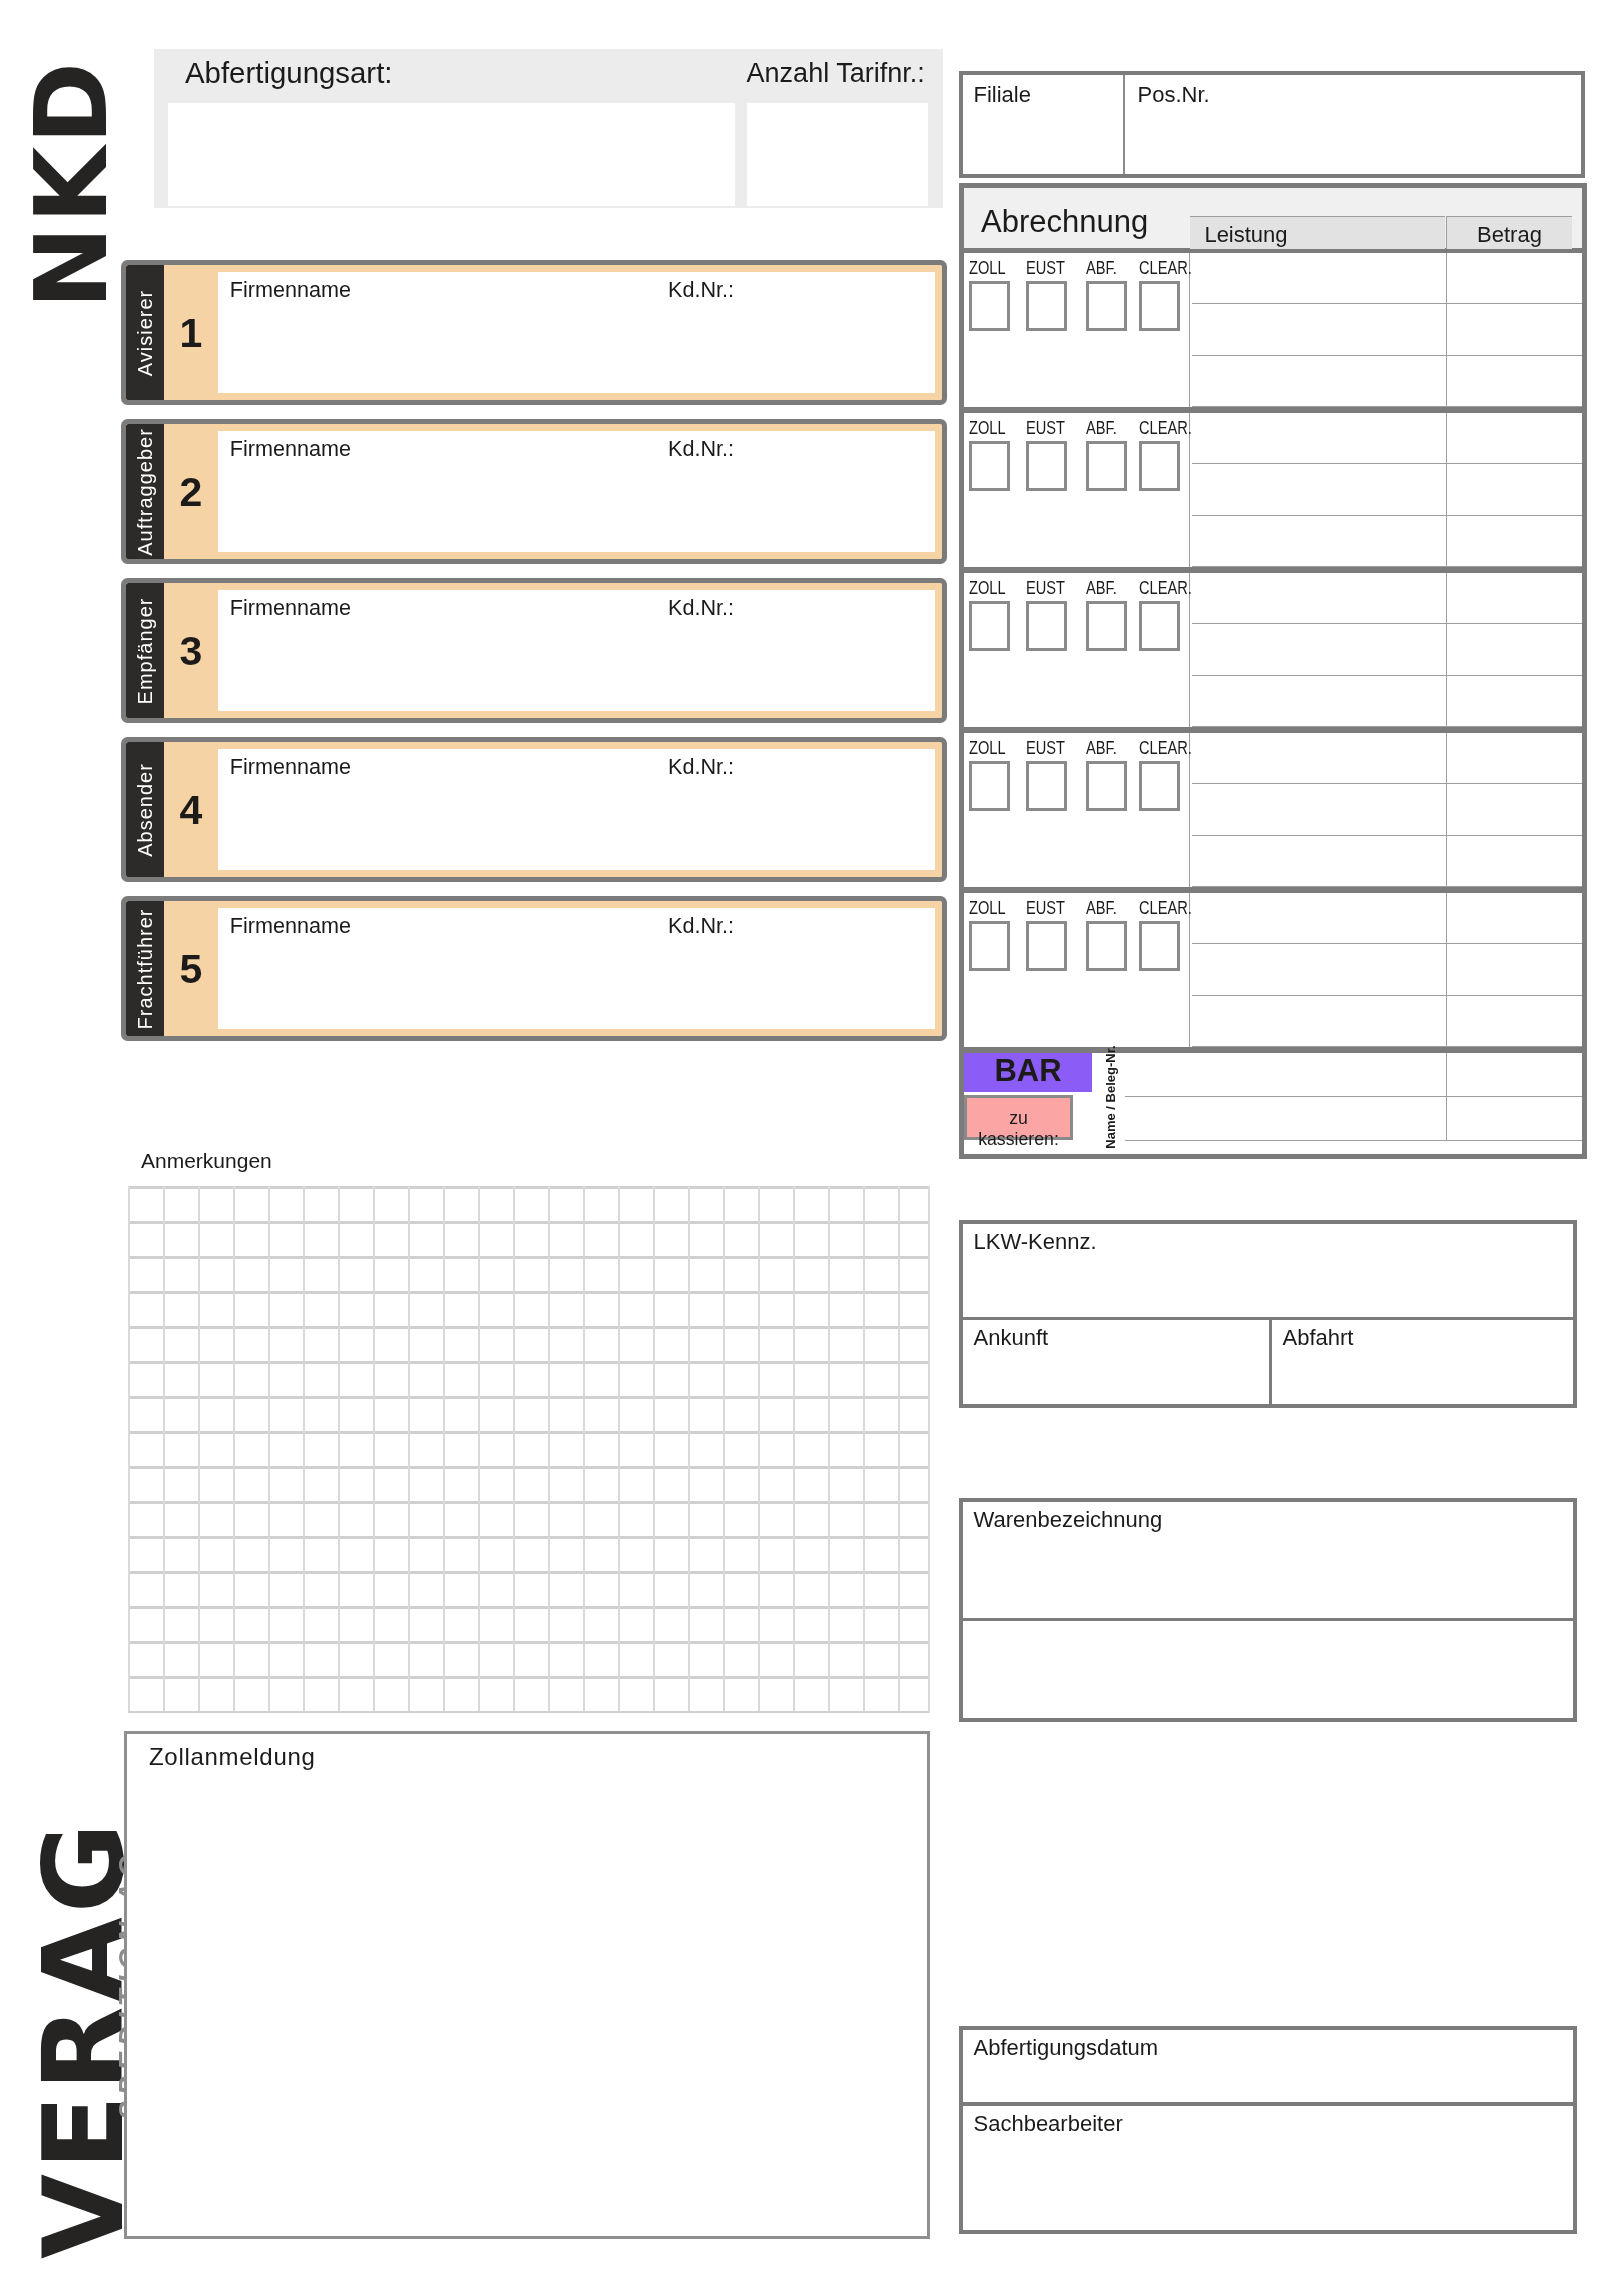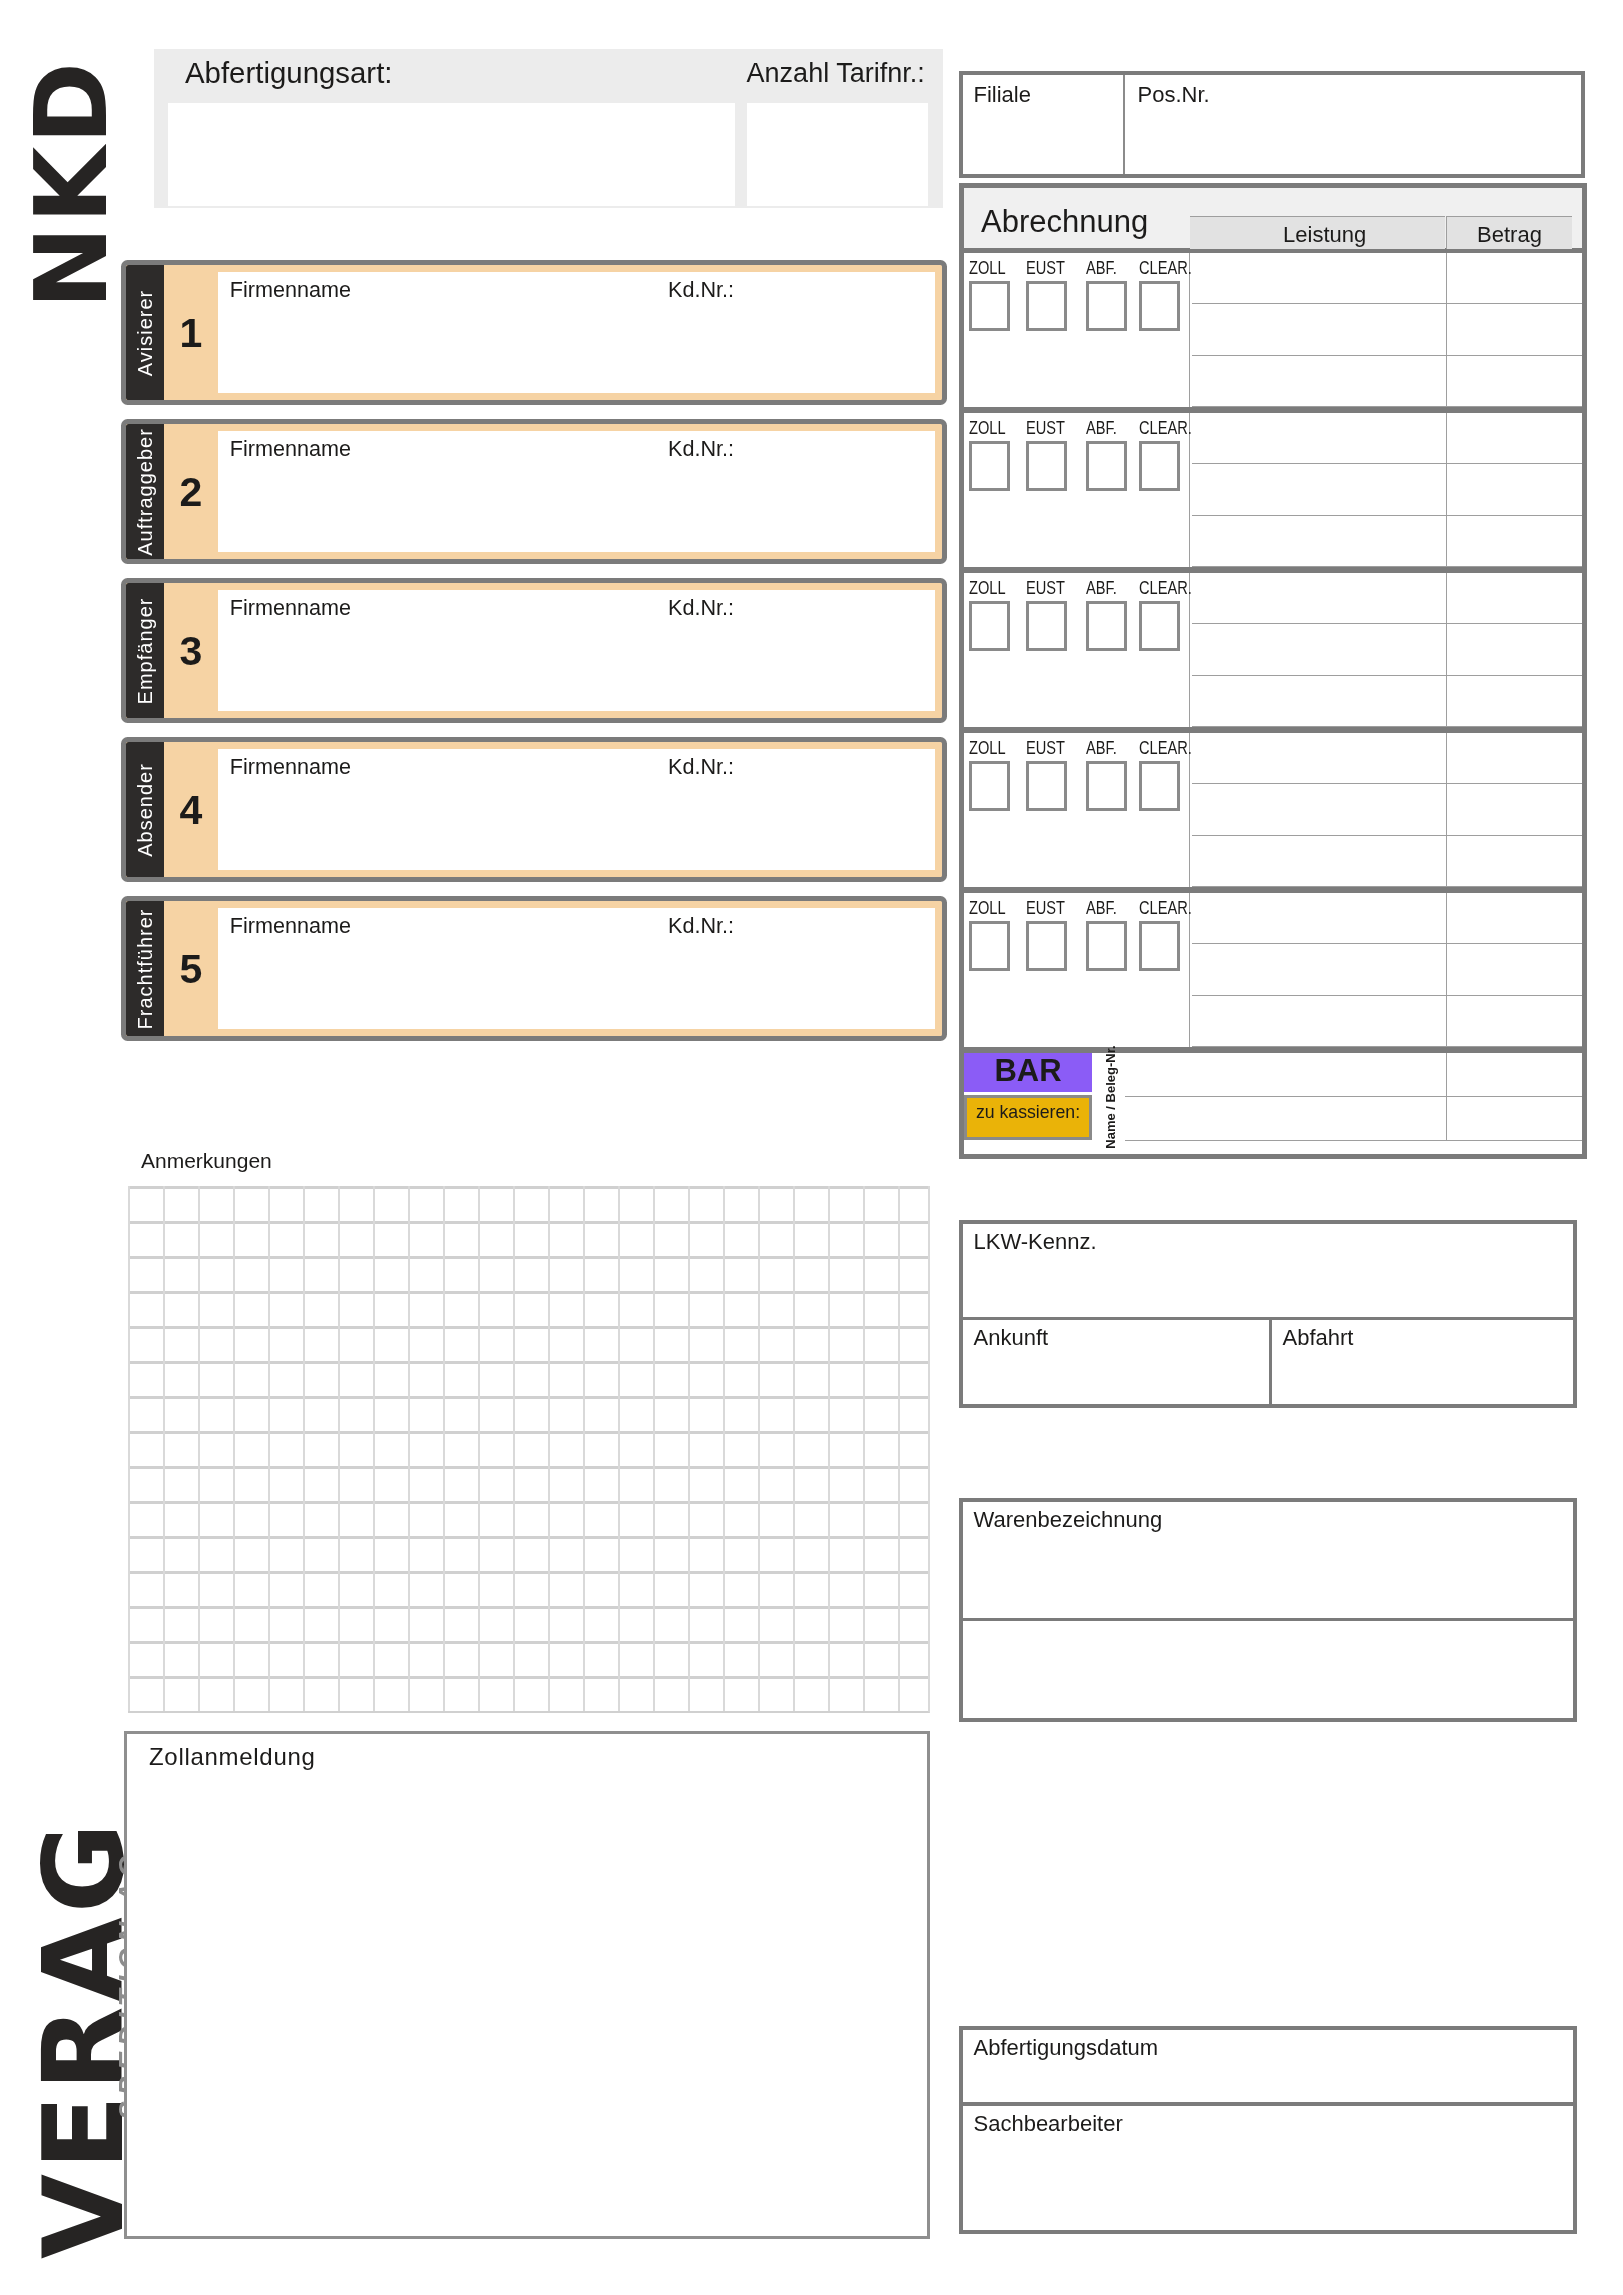--- a/index.html
+++ b/index.html
@@ -30,38 +30,38 @@
   .abf-main{left:14.4px;top:54px;width:567px;height:103px;}
   .abf-small{left:593px;top:54px;width:181px;height:103px;}
   
   .fil-box{left:959px;top:62px;width:618px;height:99px;border:4.6px solid var(--bd);background:#fff;display:flex;margin-top:9px;}
   .fil-cell{width:149px;border-right:2.6px solid #8b8b8b;padding:6.5px 0 0 10.5px;font-size:22px;}
   .pos-cell{flex:1;padding:6.5px 0 0 13px;font-size:22px;}
   
   .ab-box{left:959px;top:183px;width:618px;height:966px;border:5.2px solid var(--bd);background:#fff;}
   .ab-head{position:relative;height:60px;background:var(--hdr);border-bottom:5.2px solid var(--bd);}
   .ab-title{left:17px;top:15.7px;font-size:31px;}
-  .hcell{position:absolute;top:27.5px;height:33px;background:var(--hdr2);border-top:1.3px solid var(--thin);box-sizing:border-box;text-align:center;}
+  .hcell{position:absolute;top:27.5px;height:33px;background:var(--hdr2);border-top:1.3px solid var(--thin);box-sizing:border-box;}
   .h-leist{left:226px;width:255px;padding:5.2px 0 0 14.4px;font-size:22px;}
   .h-betr{left:482px;width:126px;font-size:22px;text-align:center;padding-top:5.2px;border-left:1.3px solid var(--thin);}
   .ab-block{position:relative;height:154px;border-bottom:6.5px solid var(--bd);}
   .cbcell{position:absolute;left:0;top:0;width:226px;height:100%;border-right:1.3px solid var(--thin);box-sizing:border-box;}
   .cbcol{position:absolute;top:3.9px;width:52px;}
   .cbl{display:inline-block;font-size:18.3px;transform:scaleX(.8);transform-origin:left top;white-space:nowrap;}
   .cbx{width:35px;height:44px;border:3.9px solid #8a8a8a;background:#fff;margin-top:2.6px;}
   .c0{left:5.2px}.c1{left:62px}.c2{left:122px}.c3{left:175px}
   .rowsarea{position:absolute;left:228px;right:0;top:0;bottom:0;}
   .srow{height:33.333%;border-bottom:1.3px solid var(--thin);box-sizing:border-box;}
   .srow:last-child{border-bottom:none;}
   .vline{position:absolute;top:0;bottom:0;width:1.3px;background:var(--thin);}
   .vl-ab{left:254px;}
   
   .bar-sec{position:relative;height:88px;}
   .bar-box{position:absolute;left:0;top:0;width:128px;height:39px;background:#8b5cf6;font-size:31px;font-weight:bold;text-align:center;}
-  .kass-box{position:absolute;left:0;top:42px;width:128px;height:45px;border:3.9px solid #8a8a8a;background:#eab308;box-sizing:border-box;text-align:center;font-size:17.7px;padding-top:4px;}
+  .kass-box{position:absolute;left:0;top:42px;width:109px;height:45px;border:3.9px solid #8a8a8a;background:#fca5a5;box-sizing:border-box;text-align:center;font-size:17.7px;padding-top:10px;}
   .namebeleg{position:absolute;left:131px;top:0;width:29px;height:100%;}
   .namebeleg span{position:absolute;left:50%;top:50%;transform:translate(-50%,-50%) rotate(-90deg);font-size:13px;font-weight:bold;white-space:nowrap;}
   .bar-rows{position:absolute;left:161px;right:0;top:0;bottom:0;}
   .brow{height:50%;border-bottom:1.3px solid var(--thin);box-sizing:border-box;}
   .brow:last-child{border-bottom:none;}
   .vl-bar{left:321px;}
   
   .party{left:121px;width:826px;height:145px;border:5.2px solid var(--bd);border-radius:6.5px;background:var(--orange);box-sizing:border-box;}
   .pstrip{position:absolute;left:0;top:0;bottom:0;width:38px;background:var(--dark);border-radius:2.6px 0 0 2.6px;}
   .pstrip span{position:absolute;left:50%;top:50%;transform:translate(-50%,-50%) rotate(-90deg);color:#fff;font-size:20px;letter-spacing:1px;white-space:nowrap;}

